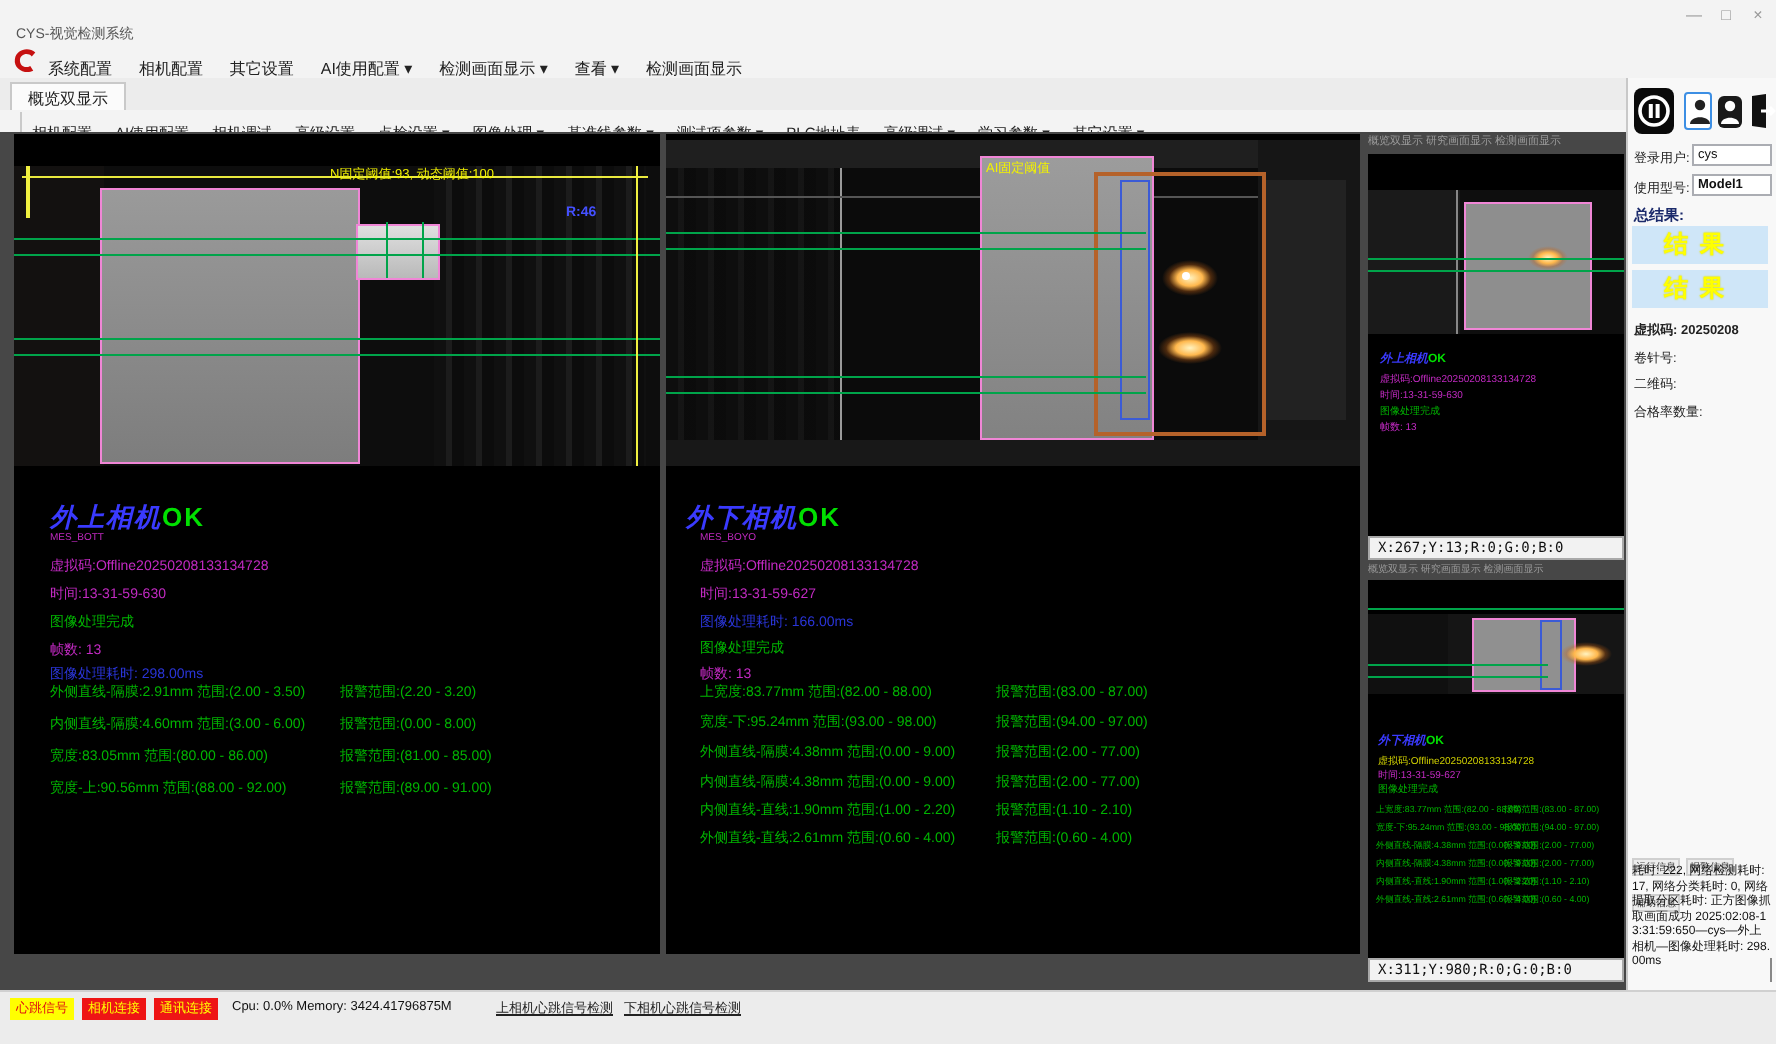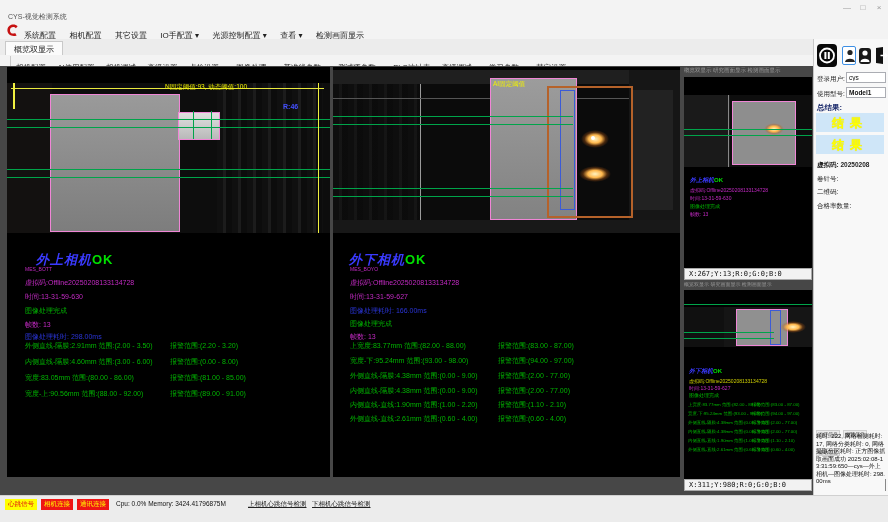--- a/index.html
+++ b/index.html
@@ -81,22 +81,22 @@
   <div class="abs menubar">
     <span class="abs" style="left:5px;top:1px;width:15px;height:15px;">
       <svg width="15" height="15" viewBox="0 0 16 16">
           <path d="M13.5 3.5 C10 0.2, 3.4 1.6, 2.6 7 C1.8 12.2, 8 15.4, 12.4 13.2 L10.8 10.6 C8 12.2, 5.3 10.6, 5.3 7.6 C5.3 4.4, 9.6 3.2, 11.6 5.6 Z" fill="#c61111"></path>
         </svg>
     </span>
     <div class="abs" style="left:24px;top:4px;">
       <span class="menu-item">系统配置</span>
       <span class="menu-item">相机配置</span>
       <span class="menu-item">其它设置</span>
-      <span class="menu-item">IO手配置 ▾</span>
-      <span class="menu-item">光源控制配置 ▾</span>
+      <span class="menu-item">AI使用配置 ▾</span>
+      <span class="menu-item">检测画面显示 ▾</span>
       <span class="menu-item">查看 ▾</span>
       <span class="menu-item">检测画面显示</span>
     </div>
   </div>
 
   <div class="abs tabrow">
     <span class="abs tab">概览双显示</span>
   </div>
 
   <div class="abs toolbar">
@@ -129,21 +129,21 @@
       <div class="hline-g" style="left:0;top:86px;width:323px;"></div>
       <div class="hline-g" style="left:0;top:94px;width:323px;"></div>
       <div class="vline-g" style="left:186px;top:28px;height:28px;"></div>
       <div class="vline-g" style="left:204px;top:28px;height:28px;"></div>
       <div class="hline-y" style="left:4px;top:5px;width:313px;"></div>
       <div class="vline-y" style="left:6px;top:0;height:26px;"></div>
       <div class="vline-y" style="left:311px;top:0;height:150px;width:1px;"></div>
       <span class="abs yellowtxt" style="left:158px;top:0px;font-size:6.5px;white-space:nowrap;">N固定阈值:93, 动态阈值:100</span>
       <span class="abs" style="left:276px;top:20px;font-size:7px;color:#4450ff;font-weight:bold;">R:46</span>
     </div>
-    <div class="abs" style="left:29px;top:183px;white-space:nowrap;">
+    <div class="abs" style="left:18px;top:183px;white-space:nowrap;">
       <span class="cam-title">外上相机</span><span class="cam-ok">OK</span>
     </div>
     <span class="rline magenta" style="left:18px;top:199px;font-size:5px;">MES_BOTT</span>
     <span class="rline magenta" style="left:18px;top:211px;">虚拟码:Offline20250208133134728</span>
     <span class="rline magenta" style="left:18px;top:225px;">时间:13-31-59-630</span>
     <span class="rline green" style="left:18px;top:239px;">图像处理完成</span>
     <span class="rline magenta" style="left:18px;top:253px;">帧数: 13</span>
     <span class="rline blue" style="left:18px;top:265px;">图像处理耗时: 298.00ms</span>
     <div class="mrow" style="left:18px;top:274px;width:300px;">
       <span>外侧直线-隔膜:2.91mm 范围:(2.00 - 3.50)</span>
@@ -177,21 +177,21 @@
       <div class="roi-blue" style="left:227px;top:20px;width:13px;height:118px;"></div>
       <div class="hline-g" style="left:0;top:46px;width:240px;"></div>
       <div class="hline-g" style="left:0;top:54px;width:240px;"></div>
       <div class="hline-g" style="left:0;top:118px;width:240px;"></div>
       <div class="hline-g" style="left:0;top:126px;width:240px;"></div>
       <div class="glow" style="left:248px;top:60px;width:28px;height:18px;"></div>
       <div class="glow" style="left:246px;top:96px;width:32px;height:16px;"></div>
       <div class="abs" style="left:258px;top:66px;width:4px;height:4px;background:#fff;border-radius:50%;"></div>
       <span class="abs yellowtxt" style="left:160px;top:10px;font-size:6.5px;white-space:nowrap;">AI固定阈值</span>
     </div>
-    <div class="abs" style="left:16px;top:183px;white-space:nowrap;text-decoration:underline;">
+    <div class="abs" style="left:10px;top:183px;white-space:nowrap;text-decoration:underline;">
       <span class="cam-title">外下相机</span><span class="cam-ok">OK</span>
     </div>
     <span class="rline magenta" style="left:17px;top:199px;font-size:5px;">MES_BOYO</span>
     <span class="rline magenta" style="left:17px;top:211px;">虚拟码:Offline20250208133134728</span>
     <span class="rline magenta" style="left:17px;top:225px;">时间:13-31-59-627</span>
     <span class="rline blue" style="left:17px;top:239px;">图像处理耗时: 166.00ms</span>
     <span class="rline green" style="left:17px;top:252px;">图像处理完成</span>
     <span class="rline magenta" style="left:17px;top:265px;">帧数: 13</span>
     <div class="mrow" style="left:17px;top:274px;width:320px;">
       <span>上宽度:83.77mm 范围:(82.00 - 88.00)</span>

